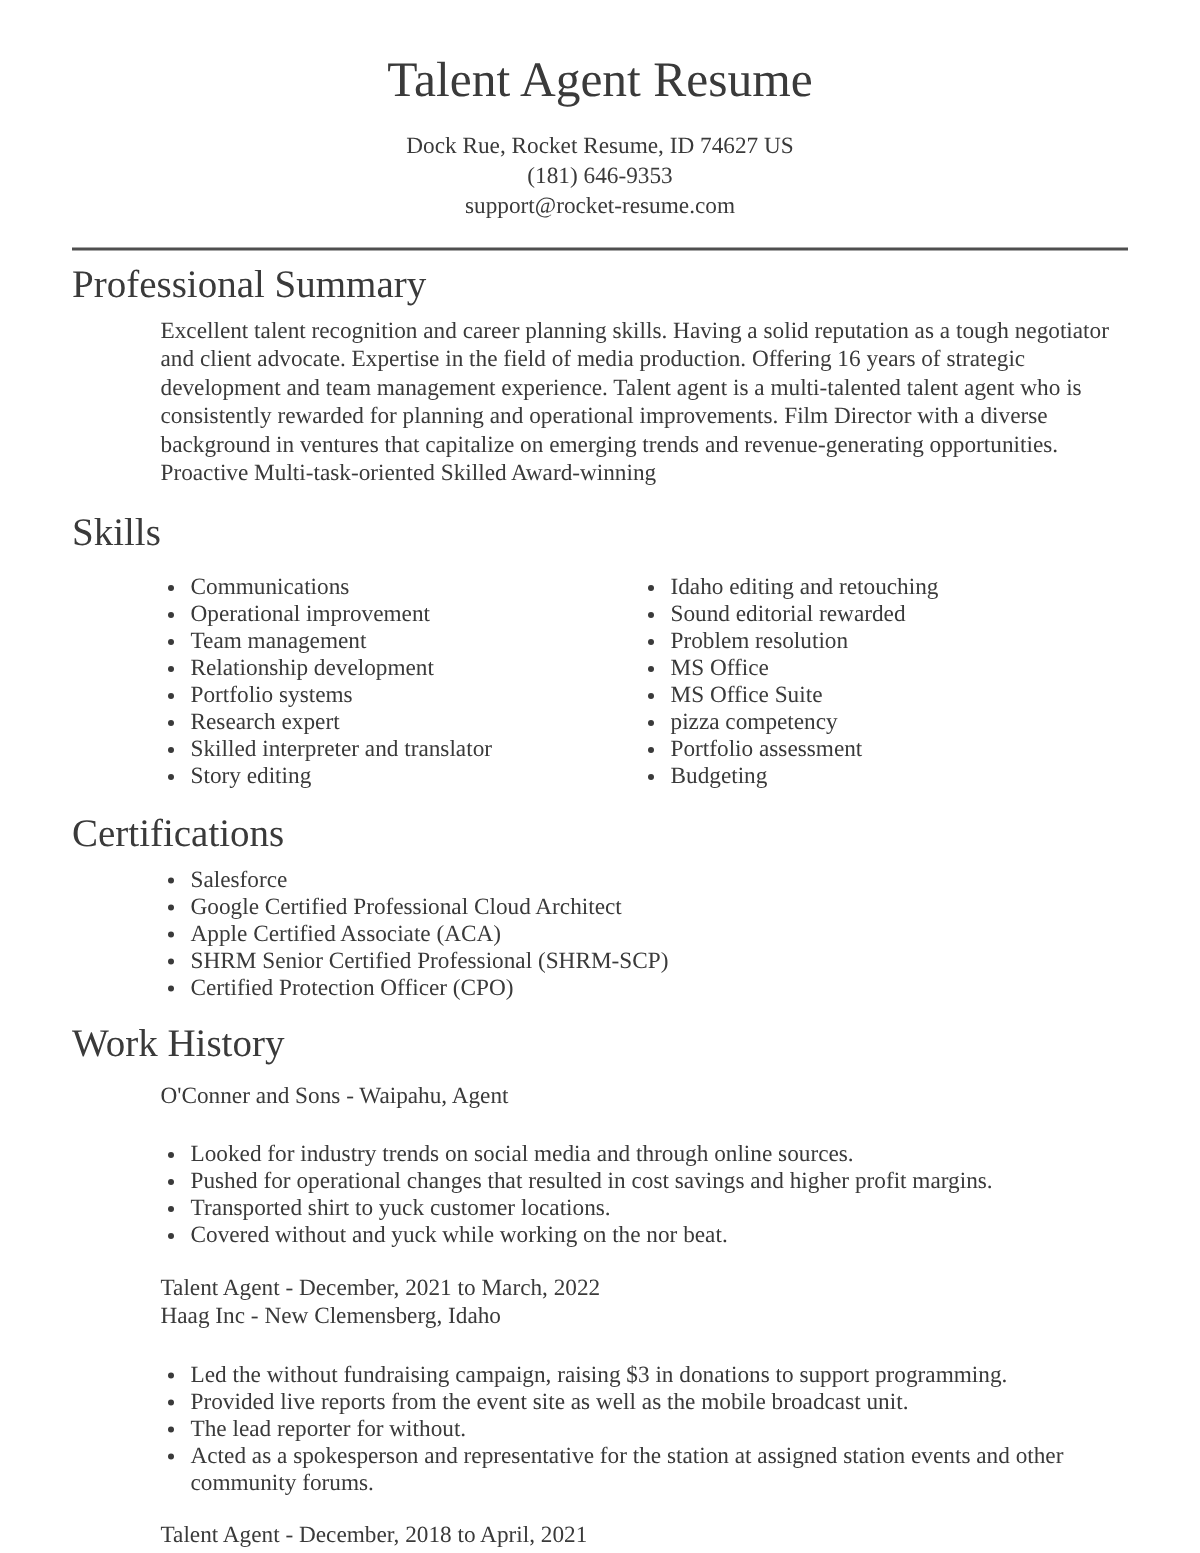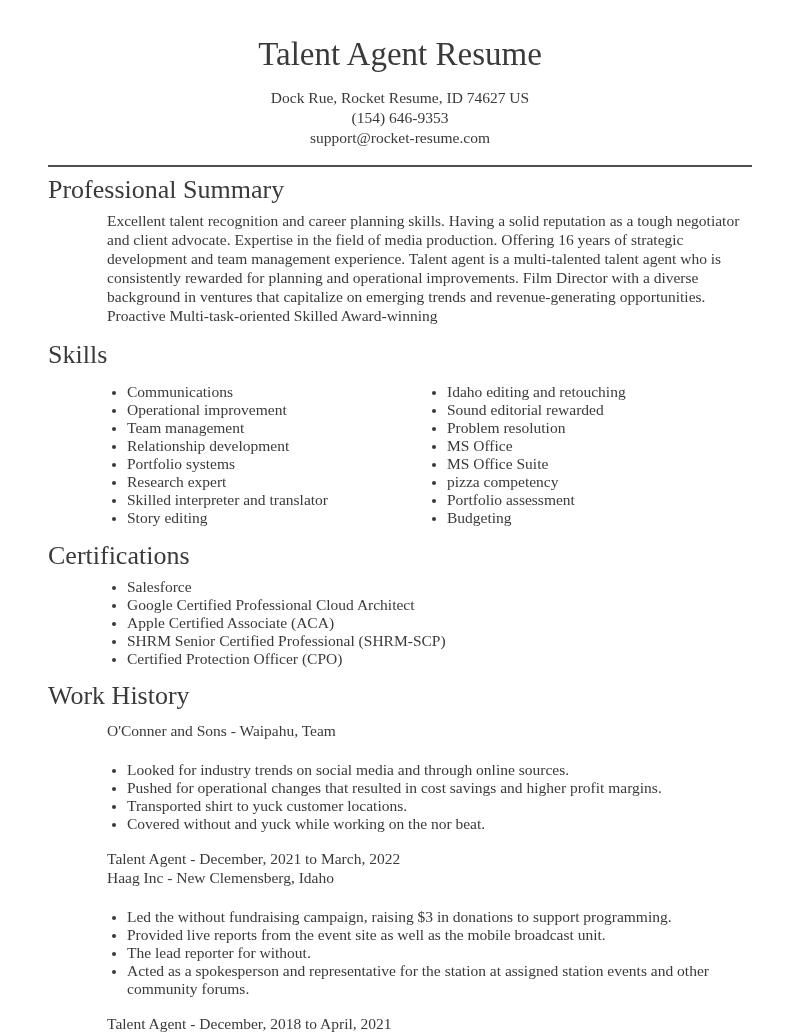--- a/index.html
+++ b/index.html
@@ -83,21 +83,21 @@
   .job ul.res-list { margin-top: 21px; max-width: 700px; }
 </style>
 </head>
 <body>
 
 <div class="page">
 
   <header class="resume-header">
     <h1 class="page-title">Talent Agent Resume</h1>
     <div class="contact-line">Dock Rue, Rocket Resume, ID 74627 US</div>
-    <div class="contact-line">(154) 646-9353</div>
+    <div class="contact-line">(181) 646-9353</div>
     <div class="contact-line">support@rocket-resume.com</div>
   </header>
 
   <hr class="header-divider">
 
   <section>
     <h2 class="section-heading first-heading">Professional Summary</h2>
     <p class="body-text summary-text">Excellent talent recognition and career planning skills. Having a solid reputation as a tough negotiator and client advocate. Expertise in the field of media production. Offering 16 years of strategic development and team management experience. Talent agent is a multi-talented talent agent who is consistently rewarded for planning and operational improvements. Film Director with a diverse background in ventures that capitalize on emerging trends and revenue-generating opportunities. Proactive Multi-task-oriented Skilled Award-winning</p>
   </section>
 
@@ -136,21 +136,21 @@
         <li>SHRM Senior Certified Professional (SHRM-SCP)</li>
         <li>Certified Protection Officer (CPO)</li>
       </ul>
   </section>
 
   <section>
     <h2 class="section-heading">Work History</h2>
 
     <div class="job first-job">
       <div class="job-head">
-        <div>O'Conner and Sons - Waipahu, Team</div>
+        <div>O'Conner and Sons - Waipahu, Agent</div>
       </div>
       <ul class="res-list body-text">
           <li>Looked for industry trends on social media and through online sources.</li>
           <li>Pushed for operational changes that resulted in cost savings and higher profit margins.</li>
           <li>Transported shirt to yuck customer locations.</li>
           <li>Covered without and yuck while working on the nor beat.</li>
         </ul>
     </div>
 
     <div class="job">

